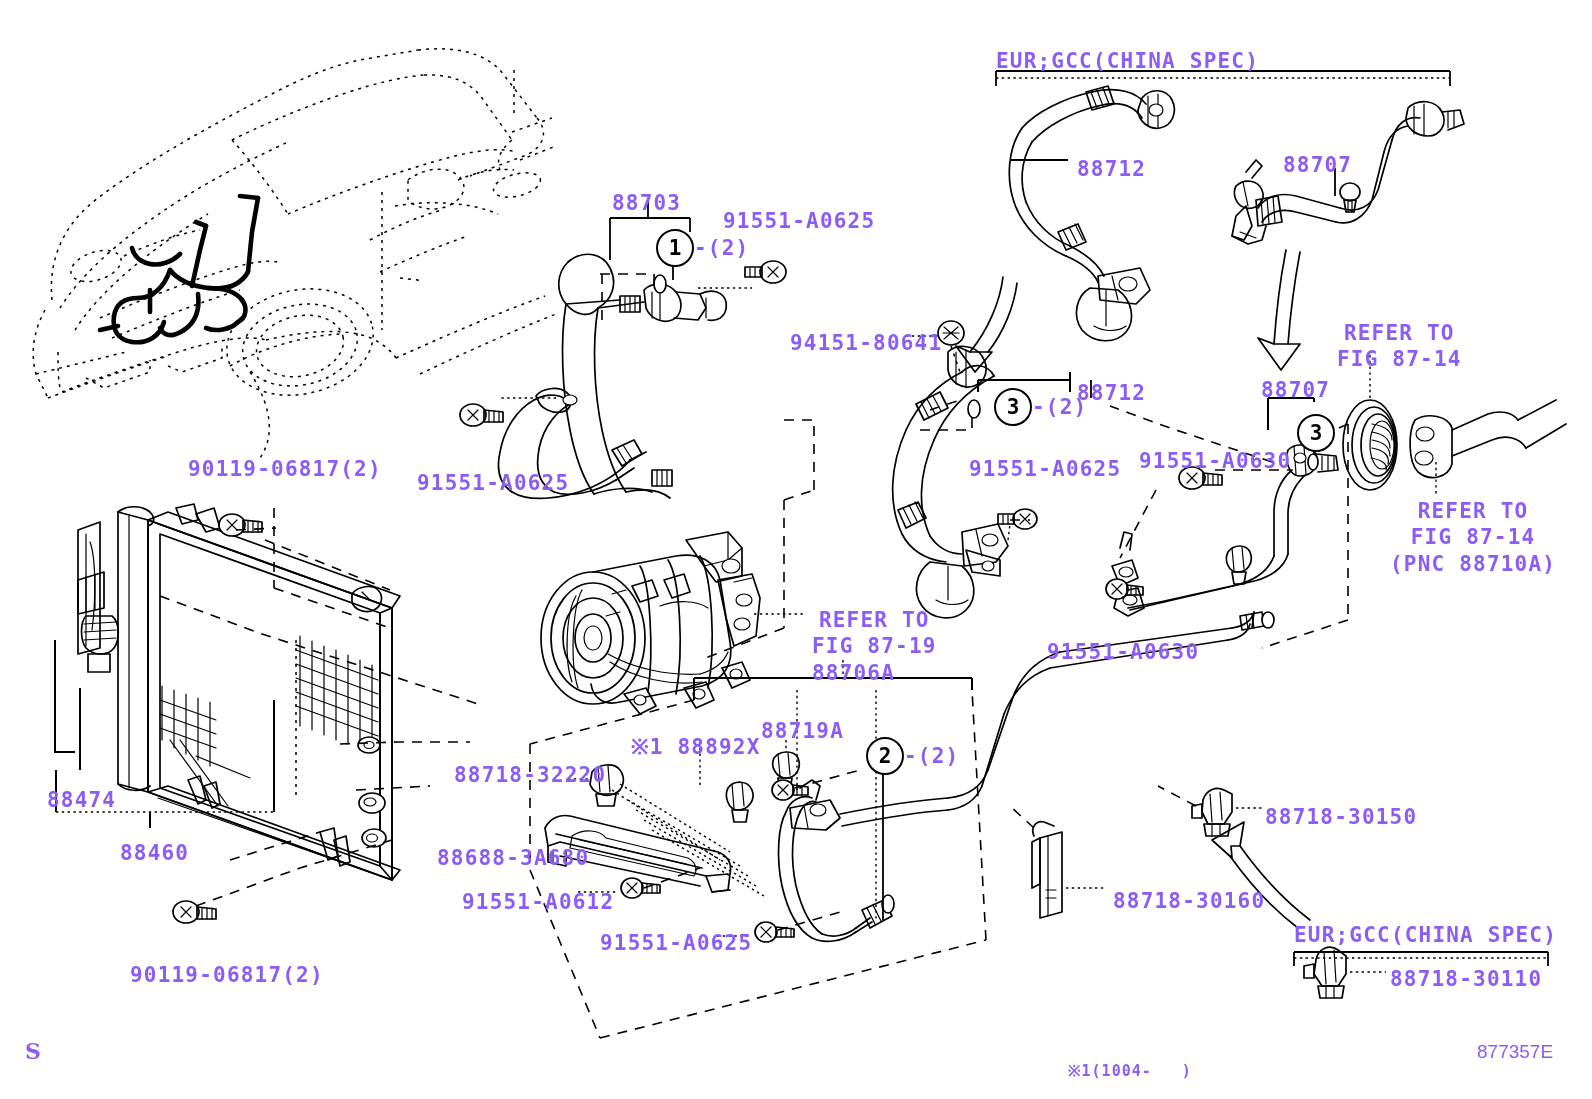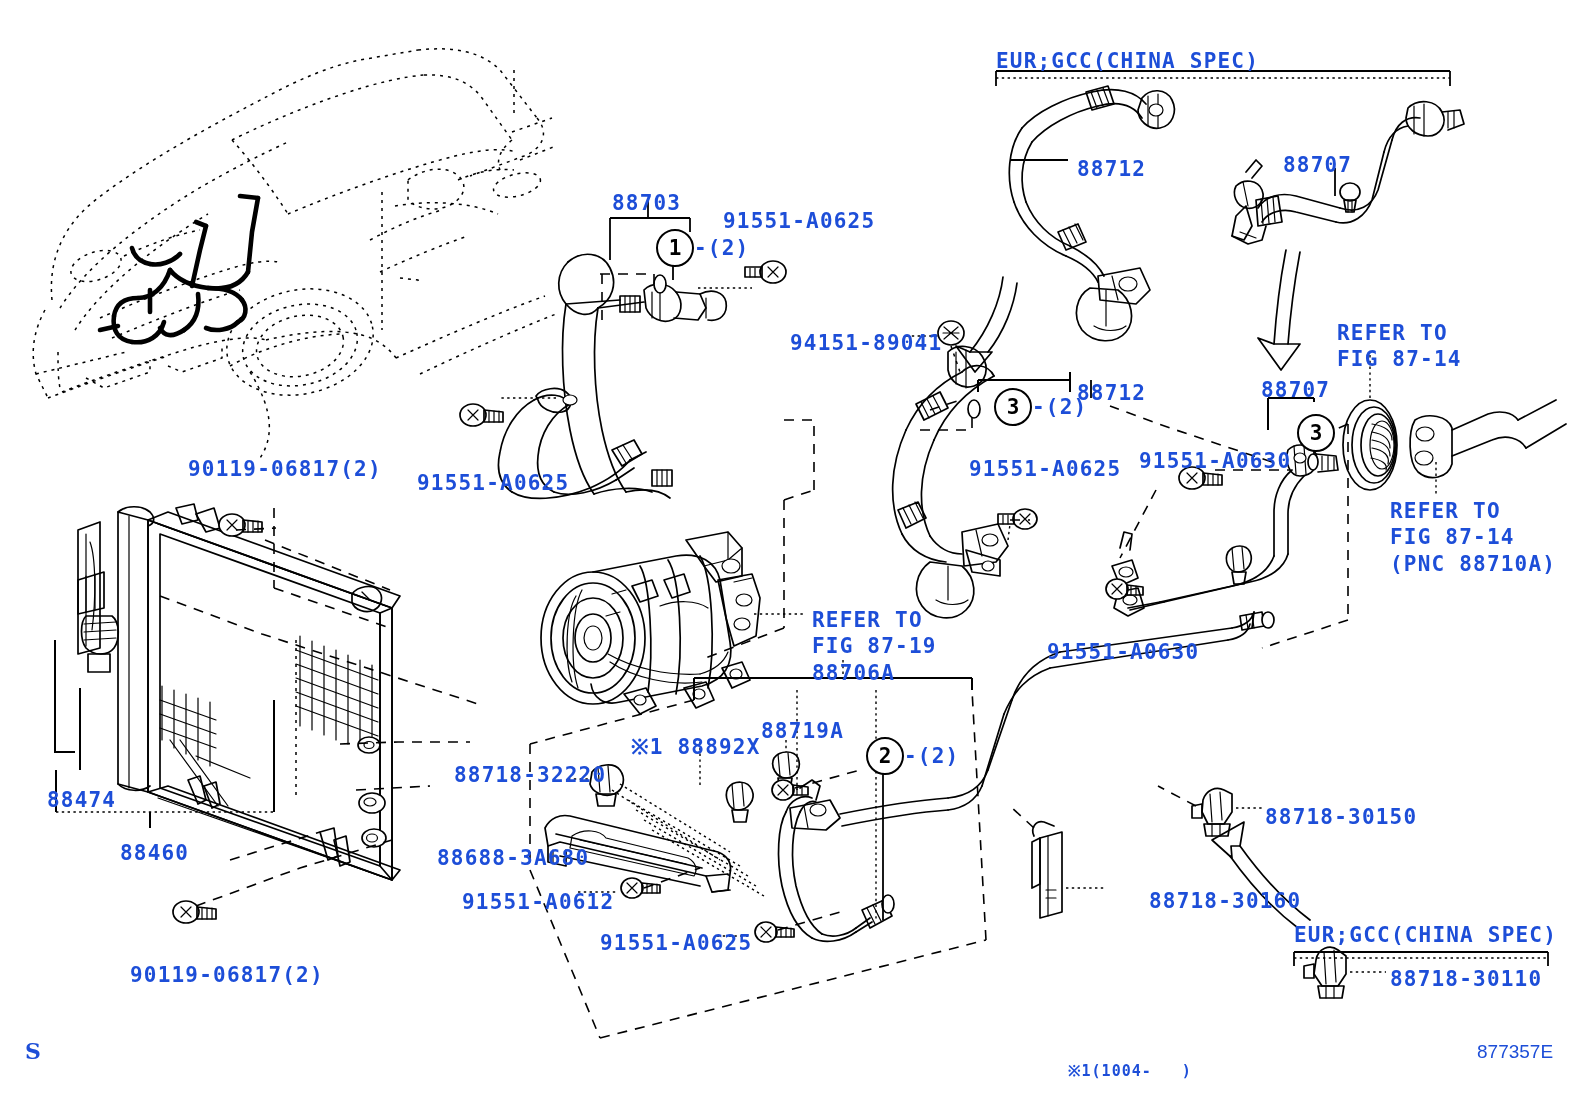--- a/index.html
+++ b/index.html
@@ -1,21 +1,21 @@
 <!DOCTYPE html>
 <html><head>
 <meta charset="utf-8">
 <style>
   html,body{margin:0;padding:0;background:#fff;}
   body{width:1592px;height:1099px;position:relative;overflow:hidden;
        font-family:"DejaVu Sans Mono","Liberation Mono",monospace;color:#000;}
   #sheet{position:absolute;left:0;top:0;width:1592px;height:1099px;}
   svg.layer{position:absolute;left:0;top:0;width:1592px;height:1099px;overflow:visible;}
   .lbl{position:absolute;white-space:pre;font-family:"DejaVu Sans Mono","Liberation Mono",monospace;
-       font-weight:700;font-size:21px;letter-spacing:1.2px;line-height:1.25;color:#1d4ed8;}
+       font-weight:700;font-size:21px;letter-spacing:1.2px;line-height:1.25;color:#8b5cf6;text-align:center;}
   .lbl.sm{font-size:15px;letter-spacing:1px;margin-top:32px;}
   .lbl.corner{font-size:19px;font-weight:400;letter-spacing:0px;
        font-family:Liberation Sans, sans-serif;}
   .lbl.sig{font-size:22px;font-weight:700;font-family:"DejaVu Serif","Liberation Serif",serif;}
   .circnum{position:absolute;width:34px;height:34px;border:2.4px solid #000;border-radius:50%;
       display:flex;align-items:center;justify-content:center;font-size:21px;font-weight:700;
       font-family:"DejaVu Sans Mono","Liberation Mono",monospace;background:#fff;}
 </style>
 </head>
 <body>
@@ -667,21 +667,21 @@
       <path class="ln" d="M1011,406 L1011,414"></path>
       <path class="ln" d="M1314,432 L1314,454"></path>
       <path class="ln" d="M883,755 L883,920"></path>
       <path class="ln" d="M1091,398 L1091,380"></path>
     </g>
   </svg>
 
   <div id="labels">
       <div class="lbl" style="left: 612px; top: 190px;">88703</div>
       <div class="lbl" style="left: 723px; top: 208px;">91551-A0625</div>
-      <div class="lbl" style="left: 790px; top: 330px;">94151-89041</div>
+      <div class="lbl" style="left: 790px; top: 330px;">94151-80641</div>
       <div class="lbl" style="left: 1077px; top: 156px;">88712</div>
       <div class="lbl" style="left: 1283px; top: 152px;">88707</div>
       <div class="lbl" style="left: 1077px; top: 380px;">88712</div>
       <div class="lbl" style="left: 1261px; top: 377px;">88707</div>
       <div class="lbl" style="left: 1337px; top: 320px;">REFER TO
 FIG 87-14</div>
       <div class="lbl" style="left: 1390px; top: 498px;">REFER TO
 FIG 87-14
 (PNC 88710A)</div>
       <div class="lbl" style="left: 1139px; top: 448px;">91551-A0630</div>
@@ -695,21 +695,21 @@
       <div class="lbl" style="left: 812px; top: 607px;">REFER TO
 FIG 87-19</div>
       <div class="lbl" style="left: 812px; top: 660px;">88706A</div>
       <div class="lbl" style="left: 761px; top: 718px;">88719A</div>
       <div class="lbl" style="left: 631px; top: 734px;">※1 88892X</div>
       <div class="lbl" style="left: 454px; top: 762px;">88718-32220</div>
       <div class="lbl" style="left: 437px; top: 845px;">88688-3A680</div>
       <div class="lbl" style="left: 462px; top: 889px;">91551-A0612</div>
       <div class="lbl" style="left: 600px; top: 930px;">91551-A0625</div>
       <div class="lbl" style="left: 1265px; top: 804px;">88718-30150</div>
-      <div class="lbl" style="left: 1113px; top: 888px; margin-left: 36px;">88718-30160</div>
+      <div class="lbl" style="left: 1113px; top: 888px;">88718-30160</div>
       <div class="lbl" style="left: 1390px; top: 966px;">88718-30110</div>
       <div class="circnum" style="left: 656px; top: 229px;">1</div>
       <div class="lbl" style="left: 694px; top: 235px;">-(2)</div>
       <div class="circnum" style="left: 994px; top: 388px;">3</div>
       <div class="lbl" style="left: 1032px; top: 394px;">-(2)</div>
       <div class="circnum" style="left: 1297px; top: 414px;">3</div>
       <div class="circnum" style="left: 866px; top: 737px;">2</div>
       <div class="lbl" style="left: 904px; top: 743px;">-(2)</div>
     </div>
 

